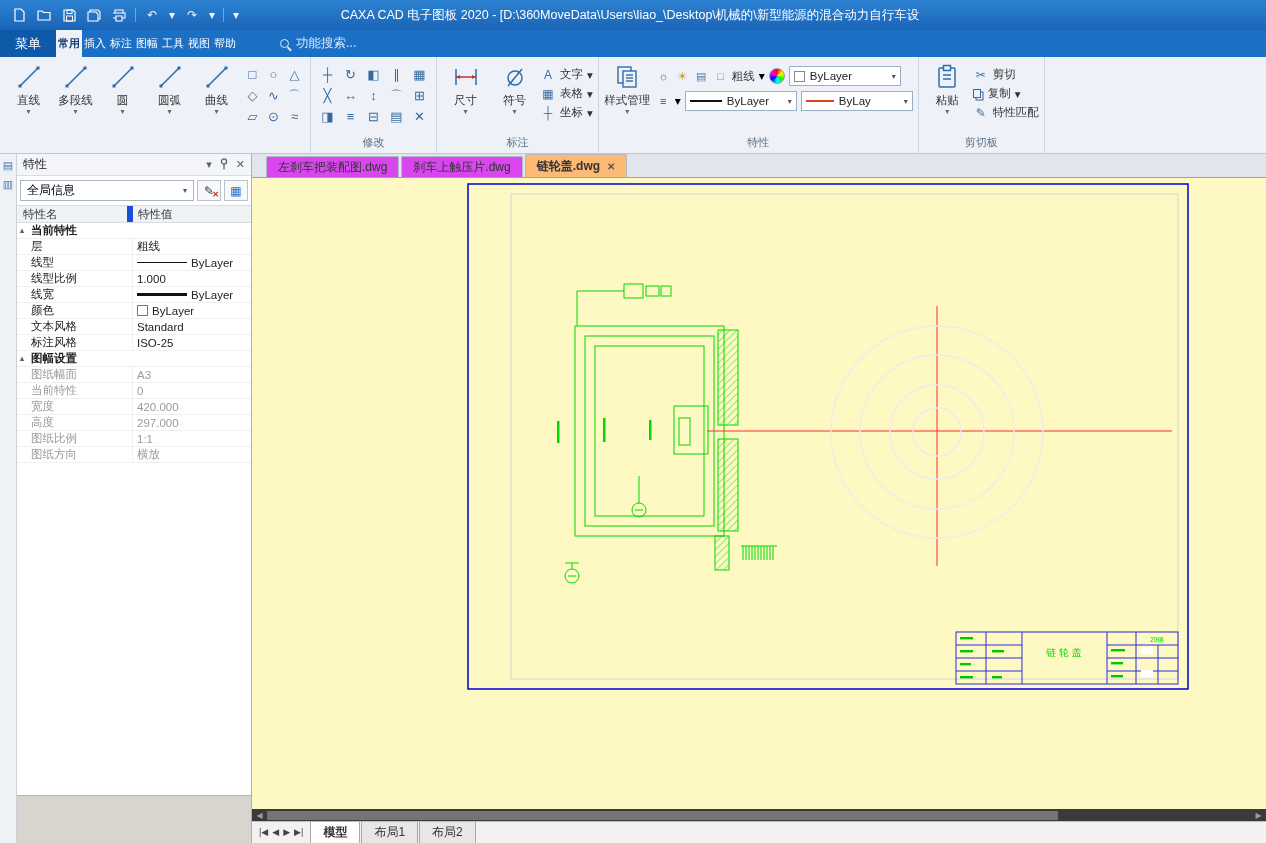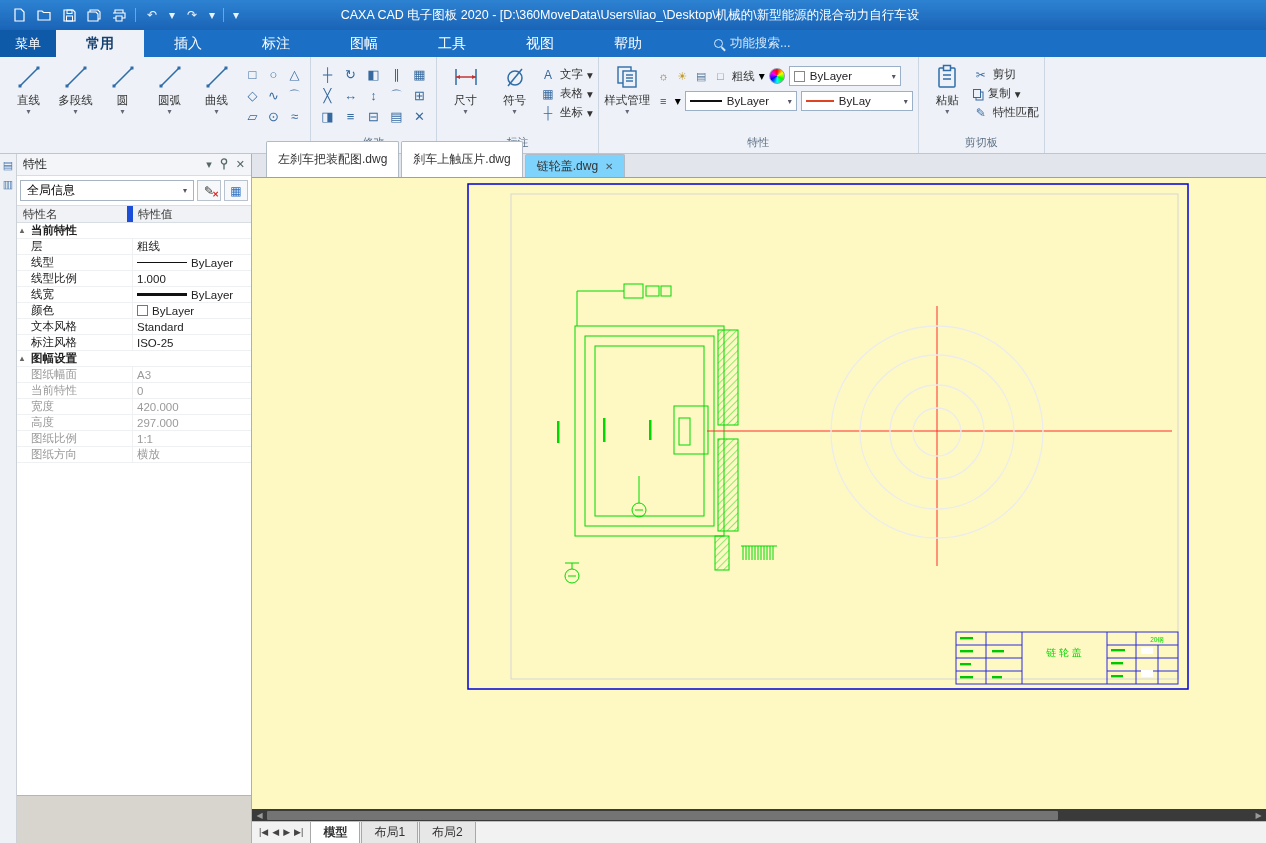--- a/index.html
+++ b/index.html
@@ -6,21 +6,21 @@
 html,body{width:1266px;height:843px;overflow:hidden;background:#fff;font-size:12px}
 
 .titlebar{height:30px;background:linear-gradient(#2d82d2,#1a64b6);display:flex;align-items:center;color:#fff;position:relative}
 .qat{display:flex;gap:7px;padding:0 10px;align-items:center;z-index:2}
 .qbtn{width:18px;height:18px;display:flex;align-items:center;justify-content:center;color:#eaf2fb;font-size:12px}
 .qsep{width:1px;height:14px;background:rgba(255,255,255,.35)}
 .win-title{position:absolute;left:0;right:6px;text-align:center;font-size:12.5px;color:#fff;white-space:nowrap;overflow:hidden}
 
 .menubar{height:27px;background:#1b70c5;display:flex;align-items:stretch;color:#fff}
 .menu-btn{background:#0f5aa8;padding:0 15px;display:flex;align-items:center;font-size:13px;cursor:default}
-.mtab{padding:0 30px;display:flex;align-items:center;font-size:14px}
+.mtab{padding:0 2px;display:flex;align-items:center;font-size:11px}
 .mtab.active{background:#eef2f8;color:#17406f;font-weight:bold}
 .search-area{display:flex;align-items:center;gap:7px;margin-left:42px;color:#d9e8f9;font-size:12.5px}
 .mag{width:9px;height:9px;border:1.5px solid #d9e8f9;border-radius:50%;position:relative;display:inline-block}
 .mag::after{content:"";position:absolute;width:5px;height:1.5px;background:#d9e8f9;transform:rotate(45deg);right:-4px;bottom:-2px}
 
 .ribbon{height:97px;background:#eef2f8;display:flex;border-bottom:1px solid #b9c7d8}
 .rgroup{display:flex;flex-direction:column;border-right:1px solid #ccd6e3;padding:2px 5px 0;flex:none}
 .rgroup-body{flex:1;display:flex;align-items:flex-start;gap:2px}
 .rgroup-label{text-align:center;font-size:11px;color:#5d6f85;padding:1px 0 3px}
 .bigbtn{width:47px;display:flex;flex-direction:column;align-items:center;padding-top:3px}
@@ -72,22 +72,22 @@
 .prow.dim .pname,.prow.dim .pval{color:#9a9a9a}
 .prow .sw{display:none}
 .prow.sw-line .sw{display:inline-block;width:50px;border-top:1.5px solid #111}
 .prow.sw-thick .sw{display:inline-block;width:50px;border-top:3.5px solid #111}
 .prow.sw-color .sw{display:inline-block;width:11px;height:11px;background:#fff;border:1px solid #777}
 .panel-fill{flex:1;background:#fff}
 .panel-footer{height:48px;background:#d8d5cf;border-top:1px solid #b8b5af}
 
 .right-area{flex:1;display:flex;flex-direction:column;min-width:0}
 .doc-tabs{height:24px;background:#e2e6ec;display:flex;align-items:flex-end;padding-left:14px;gap:2px;border-bottom:1px solid #98a2ae}
-.doc-tab{height:36px;display:flex;align-items:center;padding:0 11px;background:#ffffff;border:1px solid #b2bac5;border-bottom:none;font-size:12px;color:#333;border-radius:2px 2px 0 0}
-.doc-tab.active{background:#7dd3fc;font-weight:normal;height:23px}
+.doc-tab{height:21px;display:flex;align-items:center;padding:0 11px;background:#d946ef;border:1px solid #b2bac5;border-bottom:none;font-size:12px;color:#333;border-radius:2px 2px 0 0}
+.doc-tab.active{background:#fdba74;font-weight:bold;height:23px}
 .doc-tab .tclose{display:none;margin-left:7px;font-size:10px;color:#555}
 .doc-tab.active .tclose{display:inline}
 .canvas{flex:1;background:#fef9c3;position:relative;overflow:hidden}
 .canvas svg{position:absolute;inset:0;width:100%;height:100%}
 .hscroll{height:12px;background:#3a3a3a;display:flex;align-items:center}
 .harrow{color:#9a9a9a;font-size:8px;width:15px;text-align:center}
 .hthumb{height:9px;background:#747474;width:78%;border-radius:1px}
 .layout-bar{height:22px;background:#f2f2f2;border-top:1px solid #bfbfbf;display:flex;align-items:flex-start;padding-left:4px;font-size:12px}
 .nav-arrows{display:flex;gap:4px;color:#444;font-size:9px;padding:5px 7px 0 3px}
 .ltabs{display:flex;gap:1px}

